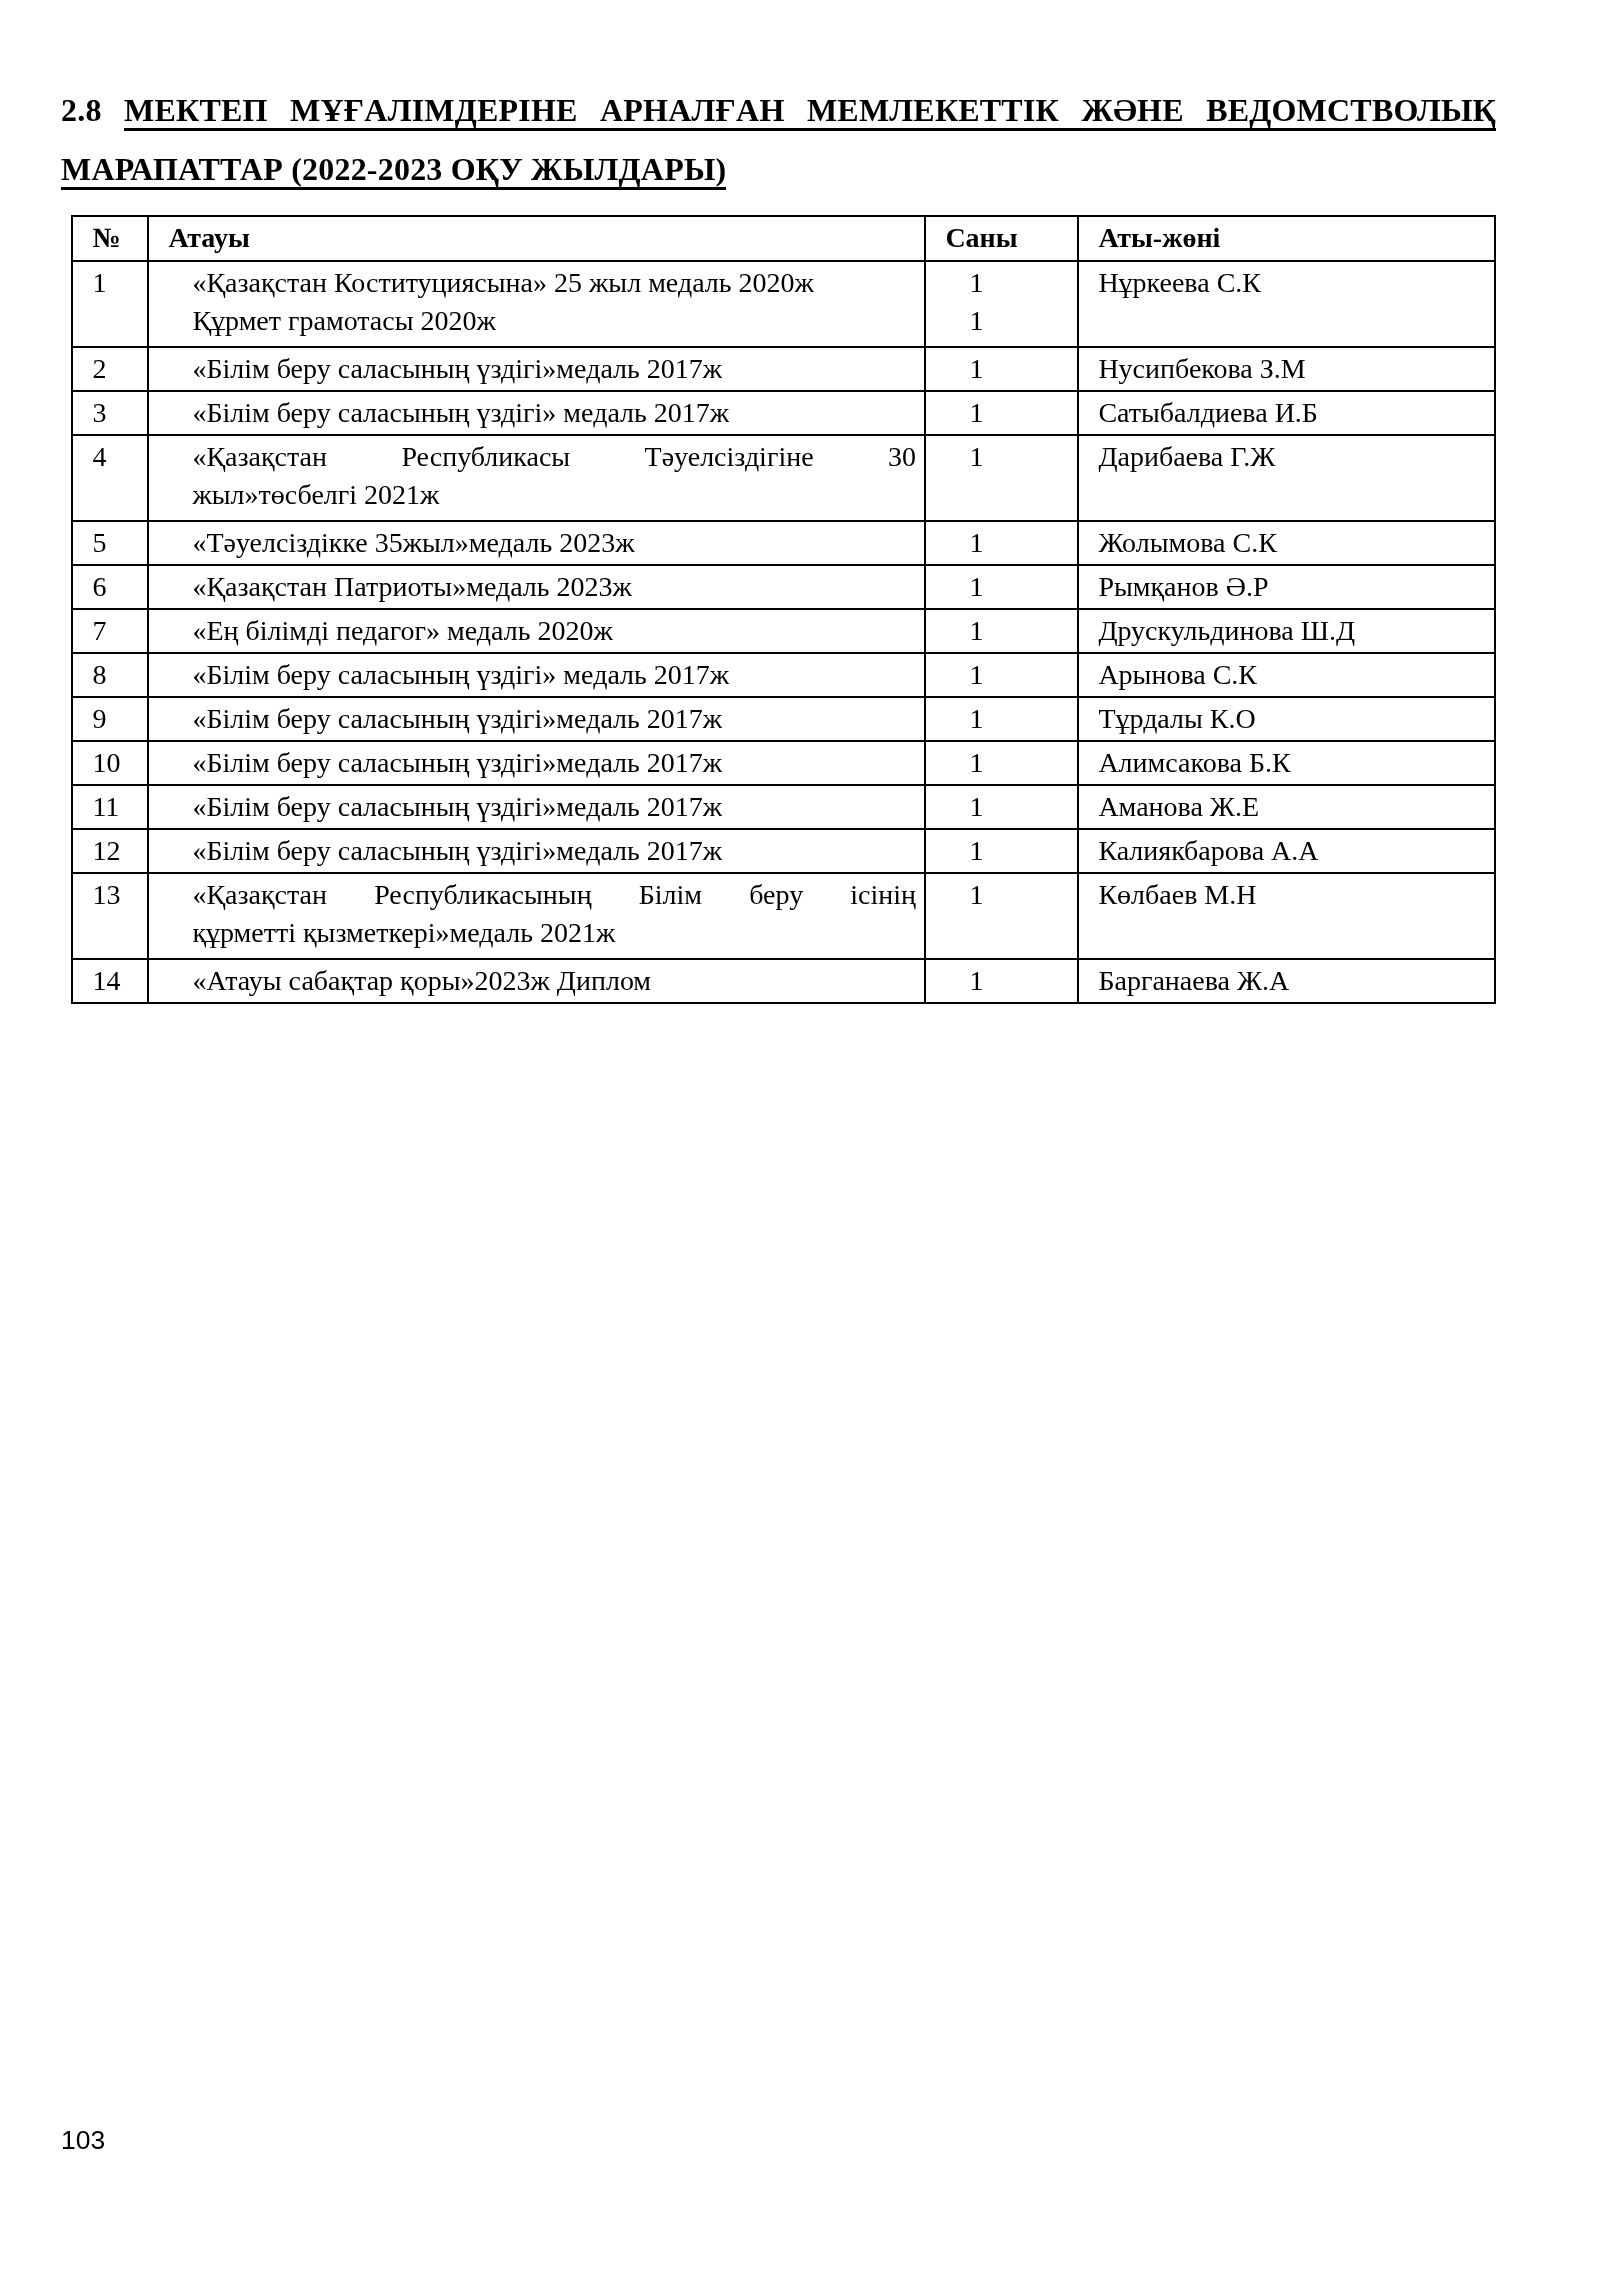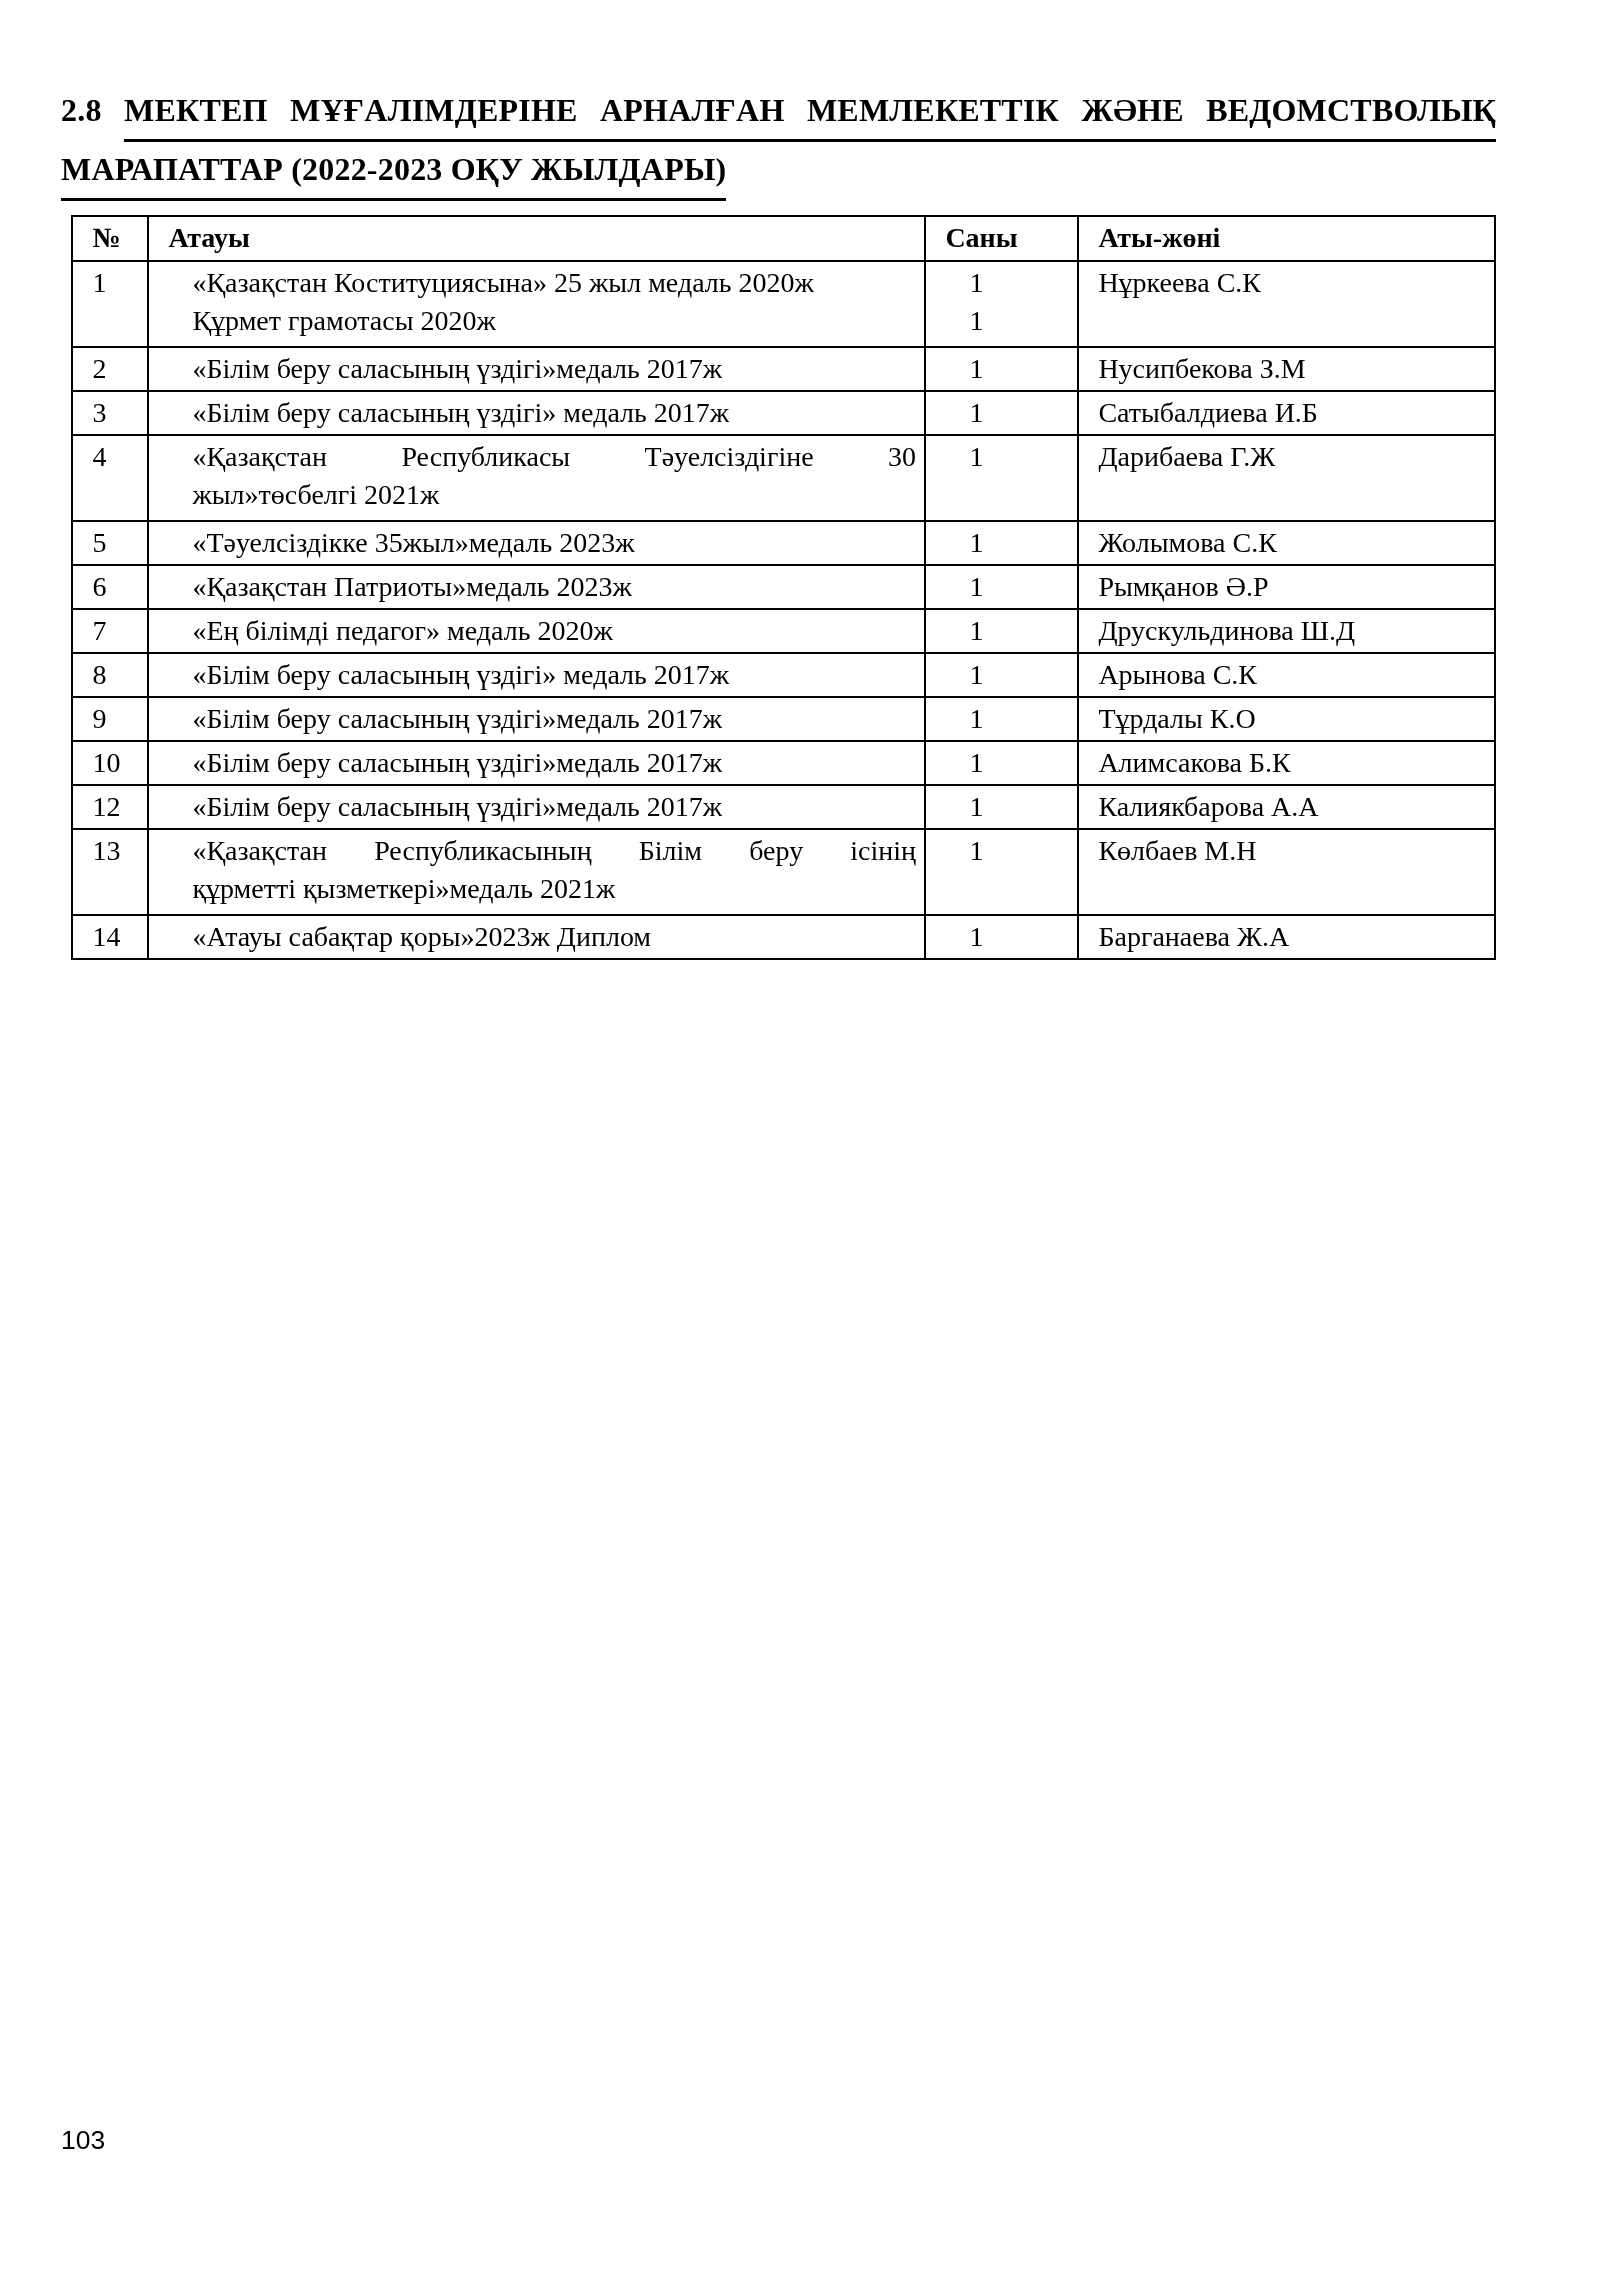--- a/index.html
+++ b/index.html
@@ -30,21 +30,21 @@
   .heading-line1 {
     text-align: justify;
     text-align-last: justify;
     margin-bottom: 13.7px;
   }
   .heading-line2 {
     text-align: left;
   }
   .h-underlined {
     border-bottom: 3.9px solid #000;
-    padding-bottom: 11px;
+    padding-bottom: 0;
   }
   
   table.awards {
     border-collapse: collapse;
     table-layout: fixed;
     margin-top: 23.5px;
     margin-left: 9.8px;
     width: 1423px;
     border: 2.9px solid #000;
   }
@@ -213,20 +213,30 @@
           <td class="col-num">10</td>
           <td>
             <div class="cell-line">«Білім беру саласының үздігі»медаль 2017ж</div>
           </td>
           <td>
             <div class="cell-line">1</div>
           </td>
           <td>Алимсакова Б.К</td>
         </tr>
         <tr>
+          <td class="col-num">11</td>
+          <td>
+            <div class="cell-line">«Білім беру саласының үздігі»медаль 2017ж</div>
+          </td>
+          <td>
+            <div class="cell-line">1</div>
+          </td>
+          <td>Аманова Ж.Е</td>
+        </tr>
+        <tr>
           <td class="col-num">12</td>
           <td>
             <div class="cell-line">«Білім беру саласының үздігі»медаль 2017ж</div>
           </td>
           <td>
             <div class="cell-line">1</div>
           </td>
           <td>Калиякбарова А.А</td>
         </tr>
         <tr class="tall">

